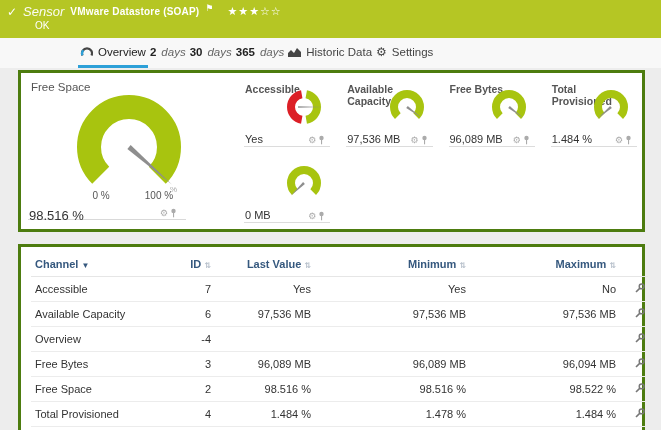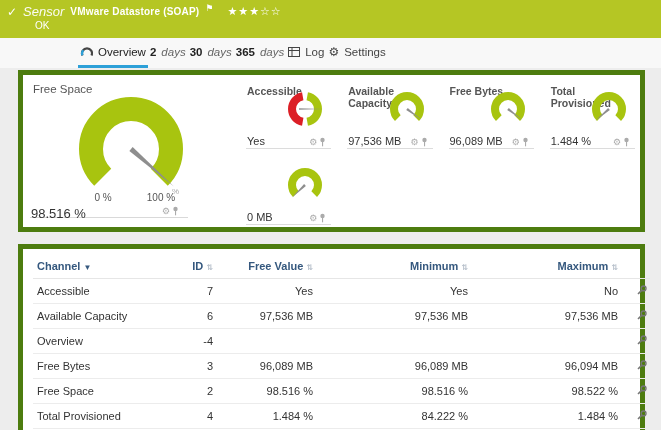--- a/index.html
+++ b/index.html
@@ -31,21 +31,21 @@
     display:flex; align-items:center; gap:5px; font-size:11.5px; color:#444;
     cursor:pointer; border-bottom:3px solid transparent; padding:0 2px;
   }
   .tab.active { border-bottom:3px solid #2da0d8; color:#222; }
   .tab .num { font-weight:bold; color:#222; }
   .tab .unit { color:#666;font-style:italic; }
   .tab .glyph { font-size:12px; color:#454545; }
   
   .card {
     position:absolute; left:18px; right:16px; background:#fff;
-    border:5px solid #4d7c0f;
+    border:3px solid #4d7c0f;
   }
   .card-gauges { top:70px; height:162px; display:flex; }
   .card-table  { top:244px; bottom:-6px; padding:4px 10px 0 10px; }
   
   .main-panel { width:212px; position:relative; padding:8px 0 0 10px; }
   .panel-label { font-size:11.5px; color:#555; }
   .main-gauge-svg { position:absolute; left:8px; top:14px; }
   .main-value { position:absolute; left:8px; bottom:6px; font-size:13px; color:#333; }
   .main-rule { position:absolute; left:7px; bottom:9px; width:158px; border-bottom:1px solid #d9d9d9; }
   .panel-icons { position:absolute; display:flex; align-items:center; gap:2px; }
@@ -108,26 +108,24 @@
   </div>
   <div class="tab">
     <span class="num">30</span>
     <span class="unit">days</span>
   </div>
   <div class="tab">
     <span class="num">365</span>
     <span class="unit">days</span>
   </div>
   <div class="tab">
-    <svg class="glyph" width="12" height="10" viewBox="0 0 12 10">
-      <rect x="0.5" y="0.5" width="11" height="9" fill="none" stroke="#454545"></rect>
-      <line x1="0.5" y1="3.5" x2="11.5" y2="3.5" stroke="#454545"></line>
-      <line x1="4" y1="0.5" x2="4" y2="9.5" stroke="#454545"></line>
+    <svg class="glyph" width="13" height="10" viewBox="0 0 13 10">
+      <polygon points="0,10 0,6 3,3 6,6 9,1 13,5 13,10" fill="#454545"></polygon>
     </svg>
-    <span>Log</span>
+    <span>Historic Data</span>
   </div>
   <div class="tab">
     <span class="glyph">⚙</span>
     <span>Settings</span>
   </div>
 </div>
 
 <div class="card card-gauges">
 
   <div class="main-panel">
@@ -250,21 +248,21 @@
         <col class="c-id">
         <col class="c-last">
       <col class="c-min">
         <col class="c-max">
         <col class="c-edit">
     </colgroup>
     <thead>
       <tr>
         <th><span>Channel</span><span class="sort-desc">▼</span></th>
         <th class="r"><span>ID</span><span class="sort-both">⇅</span></th>
-        <th class="r"><span>Free Value</span><span class="sort-both">⇅</span></th>
+        <th class="r"><span>Last Value</span><span class="sort-both">⇅</span></th>
         <th class="r"><span>Minimum</span><span class="sort-both">⇅</span></th>
         <th class="r"><span>Maximum</span><span class="sort-both">⇅</span></th>
         <th></th>
       </tr>
     </thead>
     <tbody>
       <tr>
         <td>Accessible</td>
         <td class="r">7</td>
         <td class="r">Yes</td>
@@ -316,21 +314,21 @@
         <td class="r">98.522 %</td>
         <td class="icon-cell"><svg class="wrench" width="12" height="12" viewBox="0 0 12 12">
               <circle cx="7.6" cy="4.4" r="2.4" fill="none" stroke="#777" stroke-width="1.4"></circle>
               <line x1="2" y1="10" x2="5.9" y2="6.1" stroke="#777" stroke-width="1.6"></line>
             </svg></td>
       </tr>
       <tr>
         <td>Total Provisioned</td>
         <td class="r">4</td>
         <td class="r">1.484 %</td>
-        <td class="r">84.222 %</td>
+        <td class="r">1.478 %</td>
         <td class="r">1.484 %</td>
         <td class="icon-cell"><svg class="wrench" width="12" height="12" viewBox="0 0 12 12">
               <circle cx="7.6" cy="4.4" r="2.4" fill="none" stroke="#777" stroke-width="1.4"></circle>
               <line x1="2" y1="10" x2="5.9" y2="6.1" stroke="#777" stroke-width="1.6"></line>
             </svg></td>
       </tr>
       <tr>
         <td>Uncommitted Bytes</td>
         <td class="r">5</td>
         <td class="r">0 MB</td>

